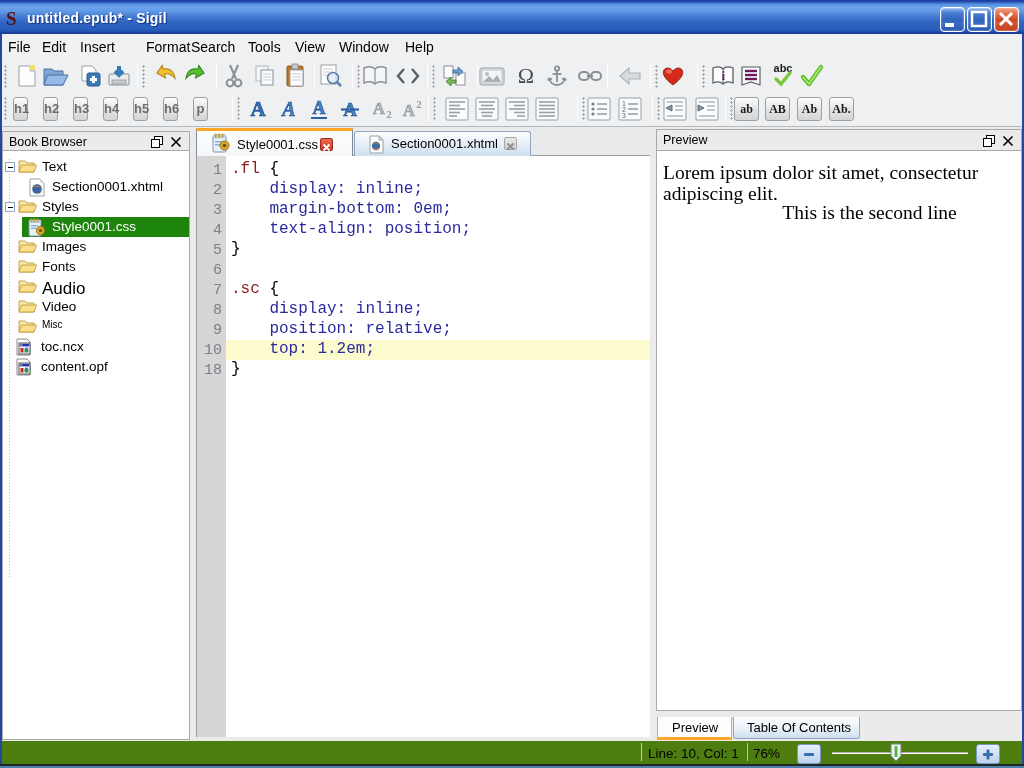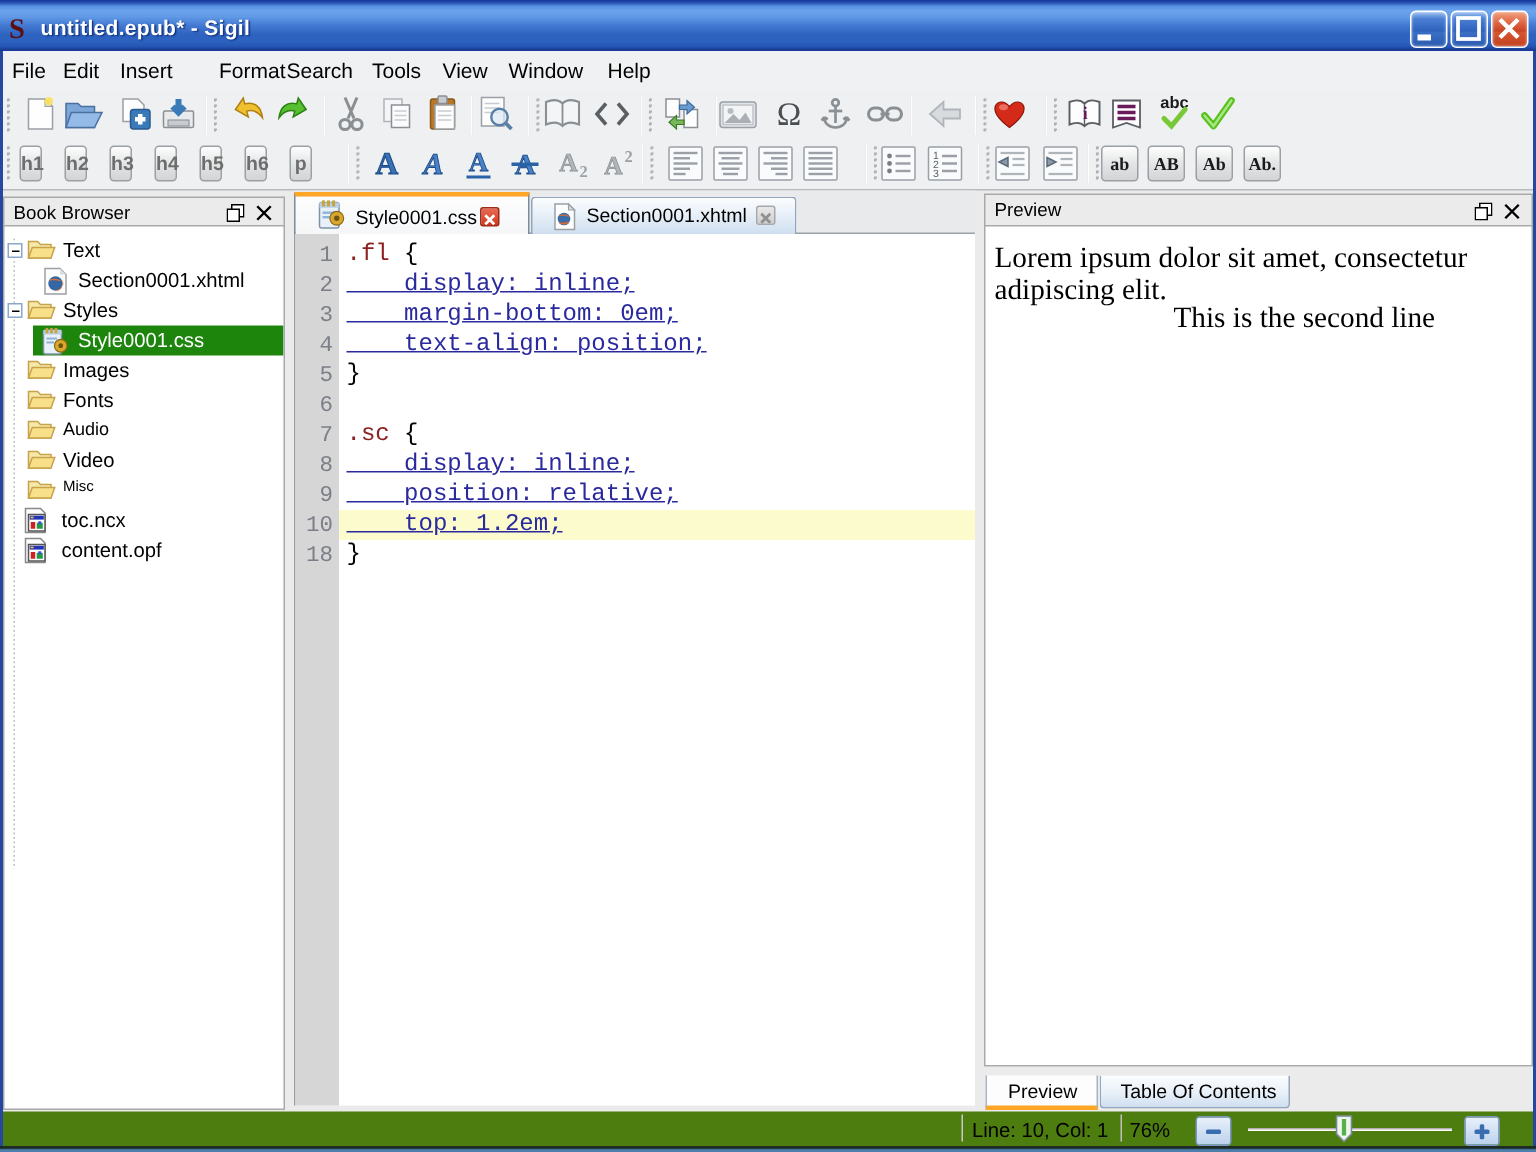--- a/index.html
+++ b/index.html
@@ -49,21 +49,21 @@
 #tab1 { position:absolute; left:196px; top:128px; width:157px; height:28px; background:linear-gradient(180deg,#fdfdfd,#f4f6f8); border-left:1px solid #7e8b99; border-right:1px solid #7e8b99; border-top:3px solid #ffa626; z-index:3;}
 #tab2 { position:absolute; left:354px; top:131px; width:177px; height:25px; background:linear-gradient(180deg,#fcfdfe 0%,#e8f0f8 45%,#cfdff0 100%); border:1px solid #93a6bd; border-bottom:none; border-radius:3px 3px 0 0; z-index:2;}
 .tabtxt { position:absolute; font-size:13px; color:#000; }
 .closebox { position:absolute; width:13px; height:13px; border-radius:2px; }
 
 
 #editor { position:absolute; left:196px; top:156px; width:454px; height:581px; background:#fff; border-left:1px solid #9aa0a6; }
 #gutter { position:absolute; left:197px; top:156px; width:29px; height:581px; background:#d6d6d6; }
 .lnum { position:absolute; font-family:"Liberation Mono", monospace; font-size:15px; color:#7b7f87; width:22px; text-align:right; }
 .cline { position:absolute; left:231px; font-family:"Liberation Mono", monospace; font-size:16px; white-space:pre; }
-.sel0 { color:#8b2121; } .prop { color:#2a2a9e;text-decoration:underline; } .blk { color:#000; }
+.sel0 { color:#8b2121; } .prop { color:#2a2a9e; } .blk { color:#000; }
 #curline { position:absolute; left:226px; top:340px; width:424px; height:20px; background:#fbfbcd; }
 
 
 #pvtext { position:absolute; left:663px; top:162px; width:345px; font-family:Liberation Serif, serif; font-size:19.5px; line-height:21px; color:#000; }
 .sc2 { position:relative; top:19px; }
 
 
 #btab1 { position:absolute; left:657px; top:717px; width:75px; height:23px; background:#fdfdfd; border:1px solid #a5b4c6; border-top:none; border-bottom:3px solid #ffa626; z-index:2;}
 #btab2 { position:absolute; left:733px; top:717px; width:127px; height:22px; background:linear-gradient(180deg,#fcfdfe 0%,#e8f0f8 55%,#cfdff0 100%); border:1px solid #93a6bd; border-top:none; border-radius:0 0 3px 3px; }
 
@@ -433,21 +433,21 @@
     <div style="position:absolute;left:39px;top:88px;font-size:13.5px;color:#000">Images</div>
     <div style="position:absolute;left:15px;top:107px"><svg width="20" height="16" viewBox="0 0 20 16">
         <path d="M1 3 L7 3 L9 5 L16 5 L16 14 L1 14 Z" fill="#f5e8a8" stroke="#c8a24a"></path>
         <path d="M3.5 7 L18.5 7 L16 14 L1 14 Z" fill="#f8e08a" stroke="#c8a24a"></path>
       </svg></div>
     <div style="position:absolute;left:39px;top:108px;font-size:13.5px;color:#000">Fonts</div>
     <div style="position:absolute;left:15px;top:127px"><svg width="20" height="16" viewBox="0 0 20 16">
         <path d="M1 3 L7 3 L9 5 L16 5 L16 14 L1 14 Z" fill="#f5e8a8" stroke="#c8a24a"></path>
         <path d="M3.5 7 L18.5 7 L16 14 L1 14 Z" fill="#f8e08a" stroke="#c8a24a"></path>
       </svg></div>
-    <div style="position:absolute;left:39px;top:128px;font-size:12px;color:#000">Audio</div>
+    <div style="position:absolute;left:39px;top:128px;font-size:17px;color:#000">Audio</div>
     <div style="position:absolute;left:15px;top:147px"><svg width="20" height="16" viewBox="0 0 20 16">
         <path d="M1 3 L7 3 L9 5 L16 5 L16 14 L1 14 Z" fill="#f5e8a8" stroke="#c8a24a"></path>
         <path d="M3.5 7 L18.5 7 L16 14 L1 14 Z" fill="#f8e08a" stroke="#c8a24a"></path>
       </svg></div>
     <div style="position:absolute;left:39px;top:148px;font-size:13.5px;color:#000">Video</div>
     <div style="position:absolute;left:15px;top:167px"><svg width="20" height="16" viewBox="0 0 20 16">
         <path d="M1 3 L7 3 L9 5 L16 5 L16 14 L1 14 Z" fill="#f5e8a8" stroke="#c8a24a"></path>
         <path d="M3.5 7 L18.5 7 L16 14 L1 14 Z" fill="#f8e08a" stroke="#c8a24a"></path>
       </svg></div>
     <div style="position:absolute;left:39px;top:168px;font-size:10px;color:#000">Misc</div>

